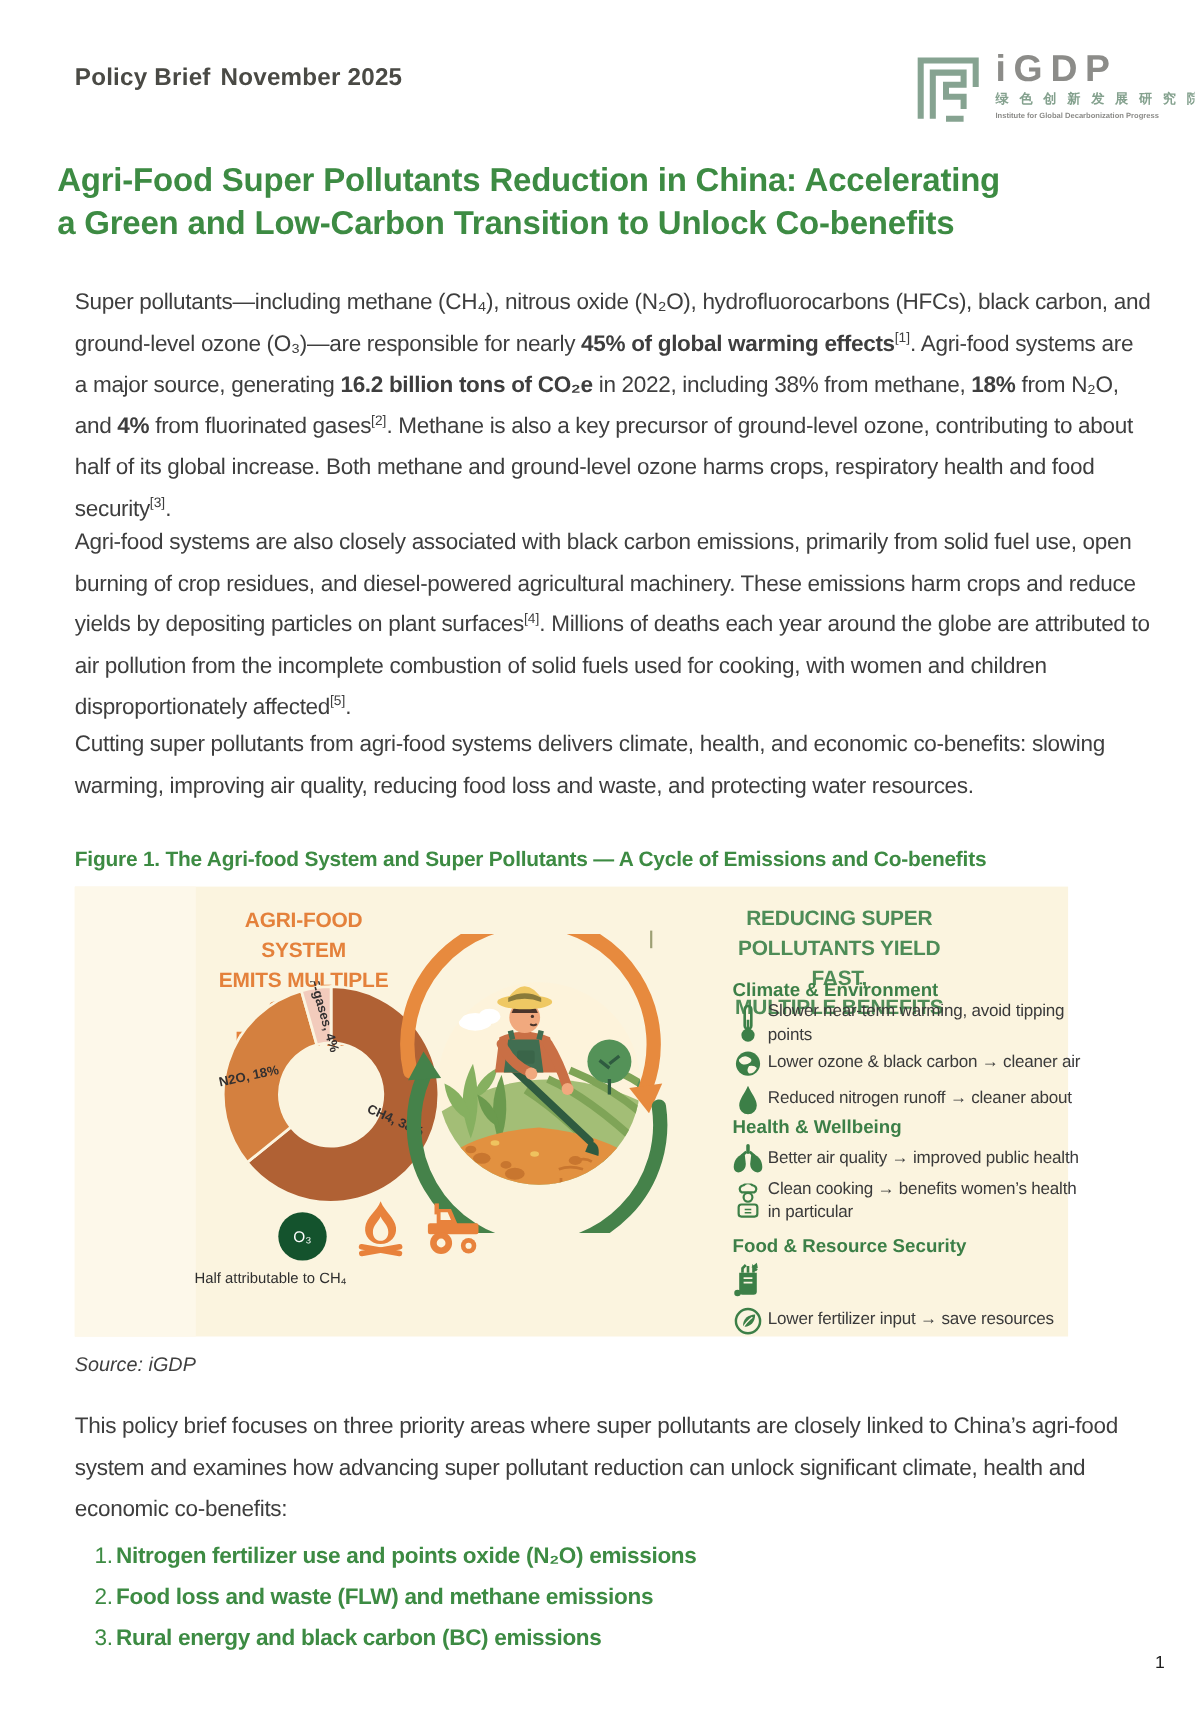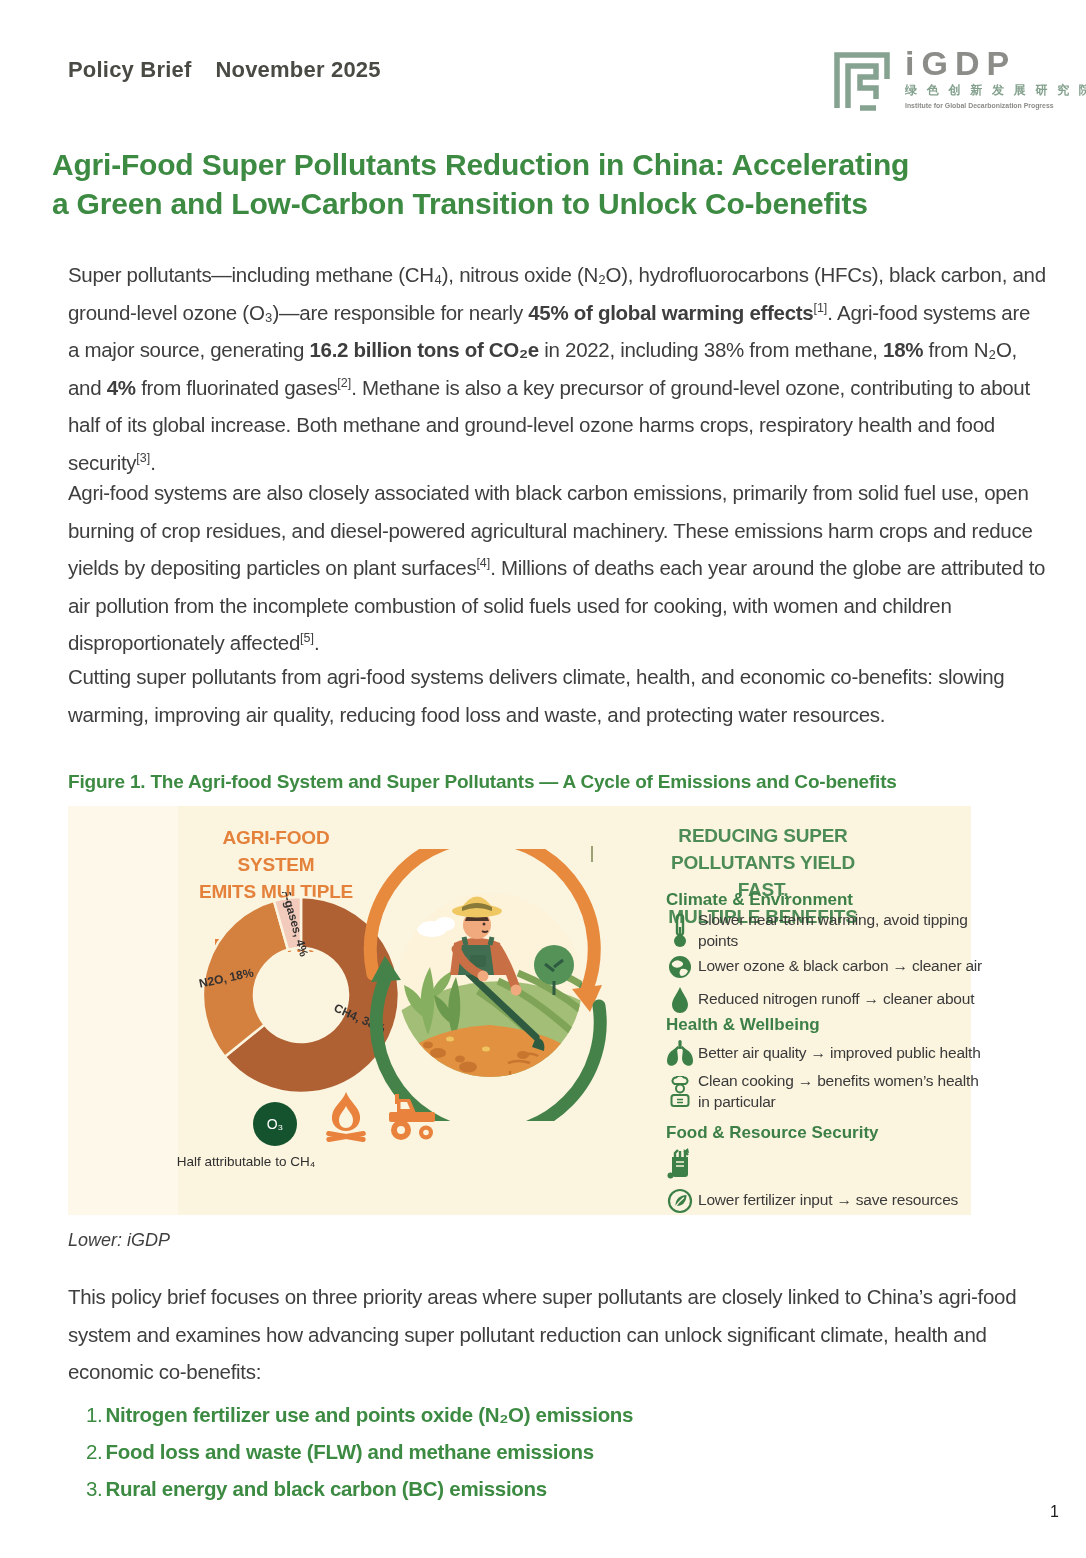--- a/index.html
+++ b/index.html
@@ -1,21 +1,21 @@
 <!DOCTYPE html>
 <html><head>
 <meta charset="utf-8">
 <style>
   html,body{margin:0;padding:0;}
   body{width:1086px;height:1558px;position:relative;background:#ffffff;
        font-family:"Liberation Sans","DejaVu Sans",sans-serif;overflow:hidden;}
   .abs{position:absolute;}
   
   #kicker{left:68px;top:57px;font-size:22px;font-weight:800;color:#4a4a45;letter-spacing:.2px;}
-  #kicker .date{margin-left:24px;}
+  #kicker .date{margin-left:9px;}
   #logo{left:829px;top:47px;display:flex;gap:10px;align-items:flex-start;}
   #logo .txt{display:flex;flex-direction:column;}
   #logo .wordmark{font-size:34px;line-height:32px;font-weight:700;color:#8c8c89;letter-spacing:7px;}
   #logo .cn{font-size:12px;font-weight:700;color:#84a18e;letter-spacing:3.2px;margin-top:3px;white-space:nowrap;}
   #logo .tagline{font-size:6.9px;font-weight:700;color:#8b8b88;letter-spacing:0;margin-top:3px;white-space:nowrap;}
   
   #doc-title{left:52px;top:146px;width:990px;font-size:30px;line-height:38.5px;font-weight:800;
              color:#3d8b43;letter-spacing:-.2px;white-space:pre-line;}
   .para{left:68px;width:978px;font-size:20.5px;line-height:37.5px;color:#3e3e3e;letter-spacing:-.3px;}
   .para .b{font-weight:700;}
@@ -281,21 +281,21 @@
       <svg width="26" height="26" viewBox="0 0 26 26">
           <circle cx="13" cy="13" r="11" fill="none" stroke="#3c7f47" stroke-width="2.2"></circle>
           <path d="M8.5 17.5 C8.5 10.5 13 7.5 19.5 7 C19.5 14.5 14.5 18.5 9.5 18 Z" fill="#3c7f47"></path>
           <path d="M8 20 C10 16 13 12.5 17 9.5" stroke="#fbf4df" stroke-width="1.4" fill="none"></path>
         </svg>
     </span>
     <span class="tx">Lower fertilizer input → save resources</span>
   </div>
 </div>
 
-<div class="abs" id="source">Lower: iGDP</div>
+<div class="abs" id="source">Source: iGDP</div>
 <div class="abs para" id="p4"><span>This policy brief focuses on three priority areas where super pollutants are closely linked to China’s agri-food system and examines how advancing super pollutant reduction can unlock significant climate, health and economic co-benefits:</span></div>
 
 <div class="abs" id="priority-list">
   <div class="li-row">
     <span class="li-num">1.</span>
     <span class="li-label">Nitrogen fertilizer use and points oxide (N₂O) emissions</span>
   </div>
   <div class="li-row">
     <span class="li-num">2.</span>
     <span class="li-label">Food loss and waste (FLW) and methane emissions</span>

